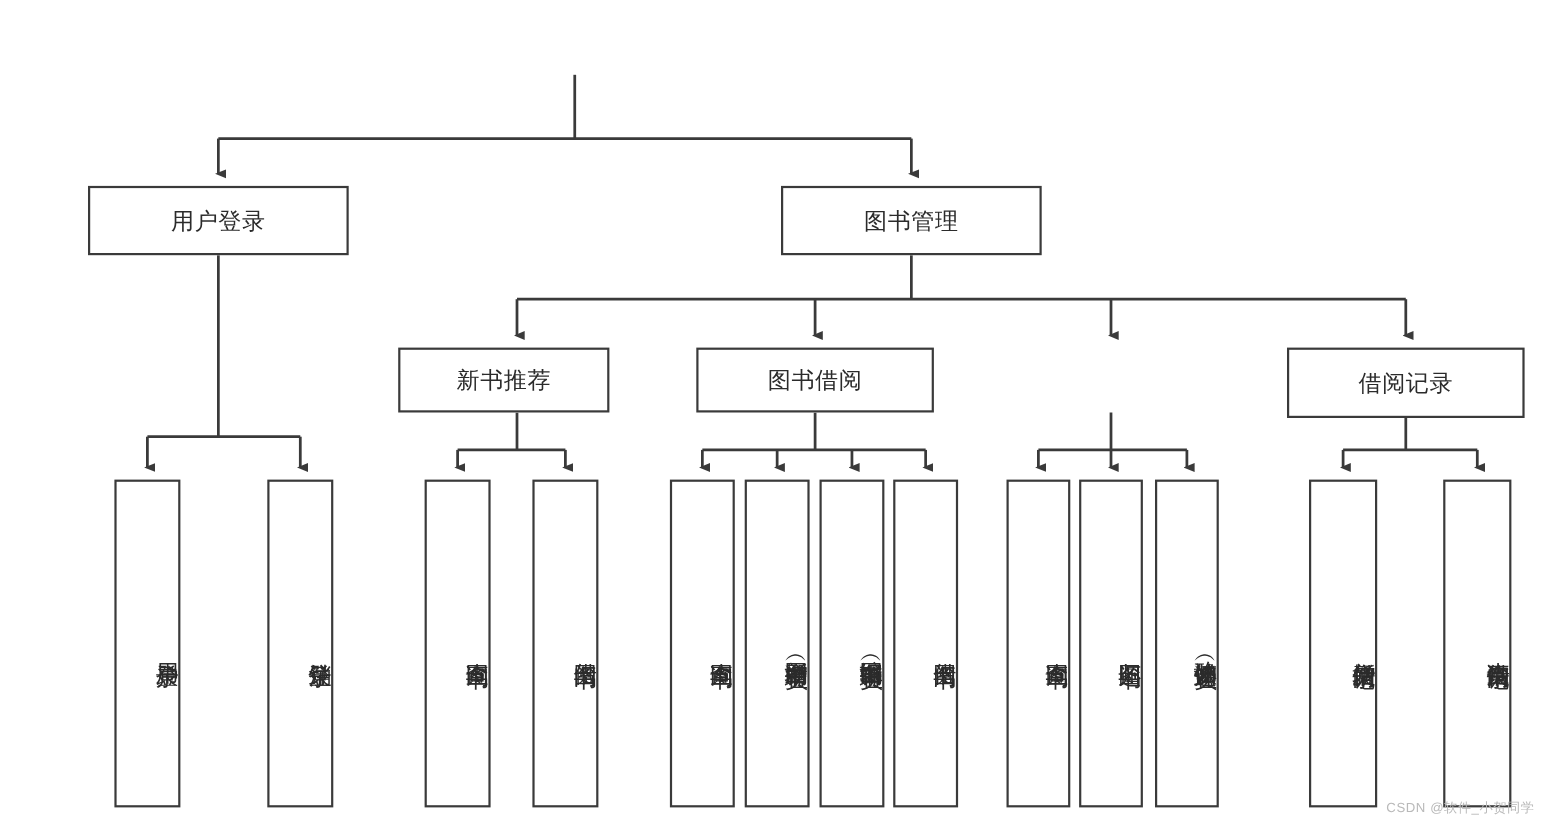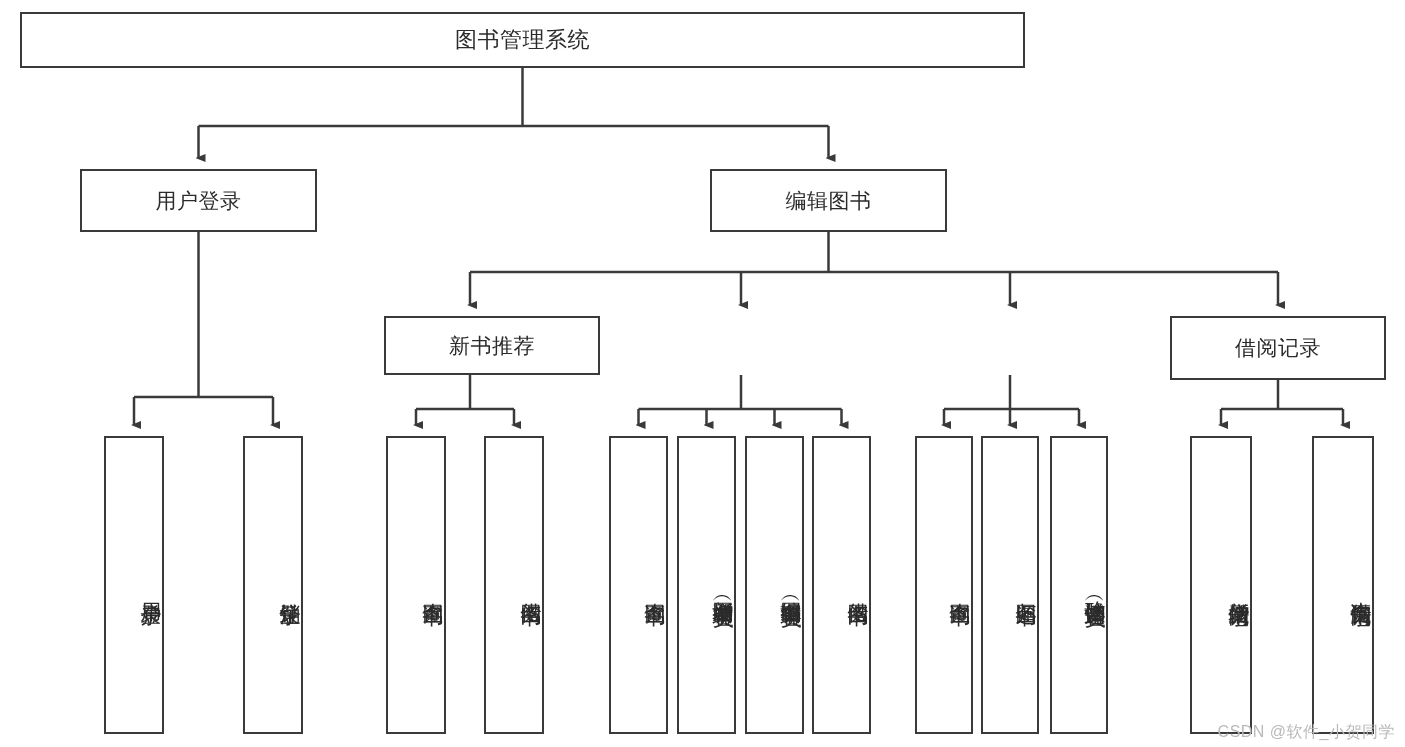--- a/index.html
+++ b/index.html
@@ -48,21 +48,21 @@
     align-items: flex-start;
     justify-content: center;
   }
   .node-box.root {
     font-size: 22px;
   }
   .watermark {
     position: absolute;
     right: 10px;
     bottom: 4px;
-    font-size: 16px;
+    font-size: 12px;
     color: #b9b9b9;
     letter-spacing: 0.5px;
     white-space: nowrap;
     pointer-events: none;
   }
 </style>
 </head>
 <body>
 
 <div id="diagram-root">
@@ -103,33 +103,33 @@
         <line x1="944" y1="409" x2="944" y2="425" marker-end="url(#arrowhead)"></line>
         <line x1="1010" y1="409" x2="1010" y2="425" marker-end="url(#arrowhead)"></line>
         <line x1="1079" y1="409" x2="1079" y2="425" marker-end="url(#arrowhead)"></line>
         <line x1="1278" y1="375" x2="1278" y2="409"></line>
         <line x1="1221" y1="409" x2="1343" y2="409"></line>
         <line x1="1221" y1="409" x2="1221" y2="425" marker-end="url(#arrowhead)"></line>
         <line x1="1343" y1="409" x2="1343" y2="425" marker-end="url(#arrowhead)"></line>
       </g>
   </svg>
 
-  <div class="node-box horiz root" style="left: 20px; top: 12px; width: 1005px; height: 56px;">
-    <span>图书管理系统</span>
-  </div>
 
   <div class="node-box horiz" style="left: 80px; top: 169px; width: 237px; height: 63px;">
     <span>用户登录</span>
   </div>
   <div class="node-box horiz" style="left: 710px; top: 169px; width: 237px; height: 63px;">
-    <span>编辑图书</span>
+    <span>图书管理</span>
   </div>
 
-  <div class="node-box horiz" style="left: 384px; top: 316px; width: 216px; height: 59px;">
+  <div class="node-box horiz" style="left: 362px; top: 316px; width: 192px; height: 59px;">
     <span>新书推荐</span>
+  </div>
+  <div class="node-box horiz" style="left: 633px; top: 316px; width: 216px; height: 59px;">
+    <span>图书借阅</span>
   </div>
   <div class="node-box horiz" style="left: 1170px; top: 316px; width: 216px; height: 64px;">
     <span>借阅记录</span>
   </div>
 
   <div class="node-box vert" style="left: 104px; top: 436px; width: 60px; height: 298px;">
     <span>用户登录</span>
   </div>
   <div class="node-box vert" style="left: 243px; top: 436px; width: 60px; height: 298px;">
     <span>注销登录</span>

